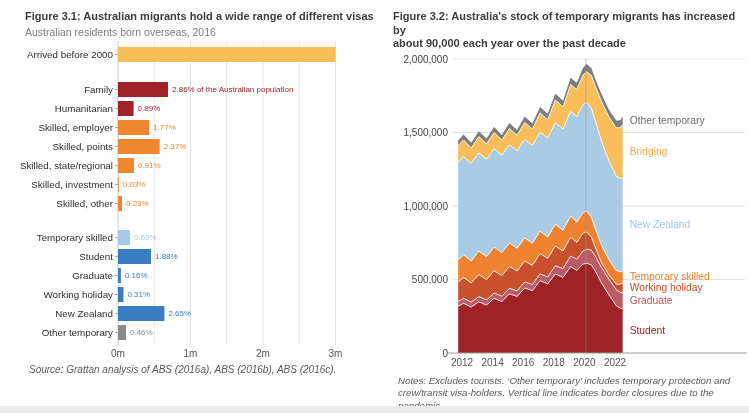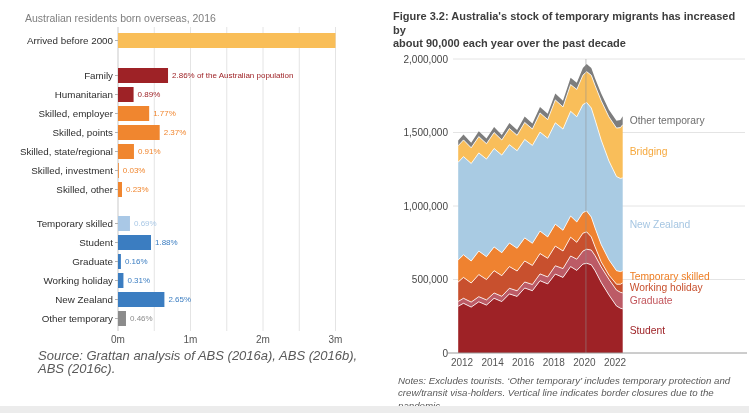--- a/index.html
+++ b/index.html
@@ -11,28 +11,29 @@
   .panel-left{left:12px;width:374px;}
   .panel-right{left:393px;width:354px;}
   h3.fig-title{font-size:11px;line-height:13.5px;font-weight:bold;color:#3d3d3d;margin:0;}
   .panel-left h3.fig-title{margin-left:13px;white-space:nowrap;}
   .panel-right h3.fig-title{}
   p.fig-subtitle{font-size:10.5px;line-height:12px;color:#7e7e7e;margin:2px 0 0;}
   .panel-left p.fig-subtitle{margin-left:13px;}
   .panel-right p.fig-subtitle{margin-left:5px;}
   svg{display:block;overflow:visible;}
   svg text{font-family:"Liberation Sans",sans-serif;}
-  p.source-note{font-style:italic;font-size:13px;line-height:12.5px;color:#595959;margin:4px 0 0 26px;}
+  p.source-note{font-style:italic;font-size:10px;line-height:12.5px;color:#595959;margin:4px 0 0 17px;}
   .panel-right p.notes-text{font-style:italic;font-size:9.7px;line-height:12.5px;color:#595959;margin:4px 0 0 5px;max-width:348px;}
   .bottom-strip{position:absolute;left:0;right:0;bottom:0;height:7px;background:#ececec;}
 </style>
 </head>
 <body>
 
 <div class="panel panel-left">
+  <h3 class="fig-title">Figure 3.1: Australian migrants hold a wide range of different visas</h3>
   <p class="fig-subtitle">Australian residents born overseas, 2016</p>
   <svg id="bar-chart" width="374" height="322" viewBox="0 0 374 322">
       <line x1="106" y1="3" x2="106" y2="307" stroke="#C9C9C9" stroke-width="1"></line>
       <line x1="142.25" y1="3" x2="142.25" y2="307" stroke="#E4E4E4" stroke-width="1"></line>
       <line x1="178.5" y1="3" x2="178.5" y2="307" stroke="#E4E4E4" stroke-width="1"></line>
       <line x1="214.75" y1="3" x2="214.75" y2="307" stroke="#E4E4E4" stroke-width="1"></line>
       <line x1="251" y1="3" x2="251" y2="307" stroke="#E4E4E4" stroke-width="1"></line>
       <line x1="287.25" y1="3" x2="287.25" y2="307" stroke="#E4E4E4" stroke-width="1"></line>
       <line x1="323.5" y1="3" x2="323.5" y2="307" stroke="#E4E4E4" stroke-width="1"></line>
       <line x1="103" y1="16.5" x2="106" y2="16.5" stroke="#B0B0B0" stroke-width="1"></line>

